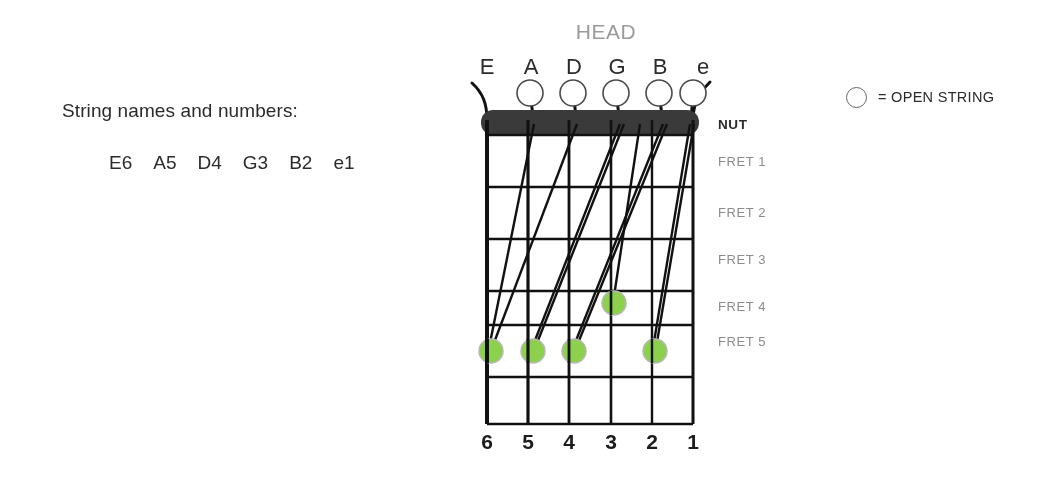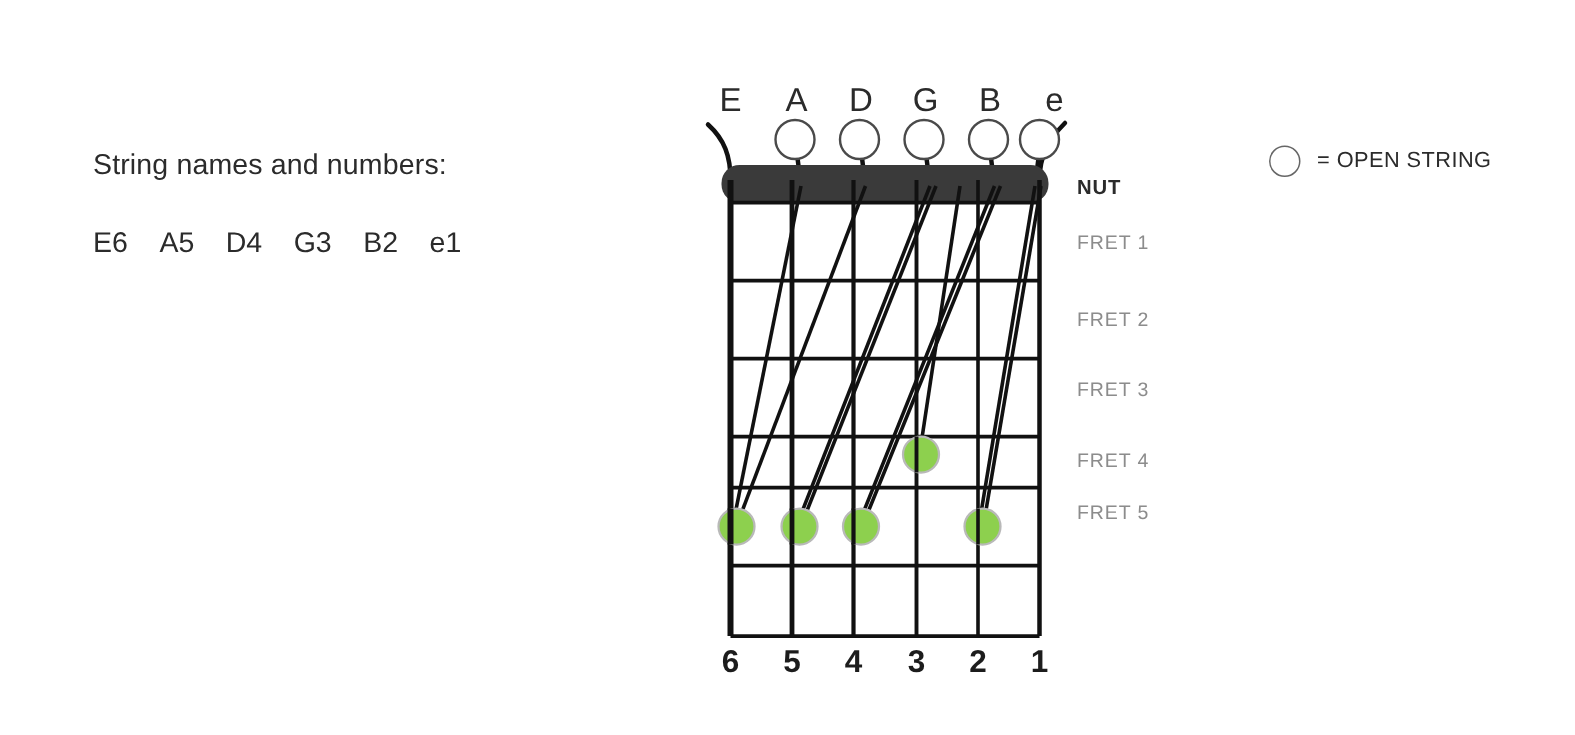--- a/index.html
+++ b/index.html
@@ -36,20 +36,21 @@
     font-size: 19px;
     color: #2b2b2b;
     letter-spacing: 0.1px;
     white-space: nowrap;
   }
   .left-strings {
     margin-top: 30px;
     font-size: 19px;
     color: #2b2b2b;
     white-space: nowrap;
+    margin-left: 47px;
   }
   .left-strings .sname {
     display: inline-block;
     margin-right: 21px;
   }
   .left-strings .sname:last-child { margin-right: 0; }
 
   
   .head-label {
     position: absolute;
@@ -128,21 +129,20 @@
     position: absolute;
     left: 846px;
     top: 82px;
     width: 200px;
   }
   .legend-row {
     display: flex;
     align-items: center;
     height: 30px;
     margin-bottom: 8px;
-    margin-top: 10px;
   }
   .legend-swatch {
     width: 21px;
     height: 21px;
     border-radius: 50%;
     box-sizing: border-box;
     flex: 0 0 auto;
   }
   .legend-swatch.open {
     background: #ffffff;
@@ -172,20 +172,21 @@
 
 <div id="stage">
 
   <div class="left-text">
     <div class="left-title">String names and numbers:</div>
     <div class="left-strings">
       <span class="sname">E6</span><span class="sname">A5</span><span class="sname">D4</span><span class="sname">G3</span><span class="sname">B2</span><span class="sname">e1</span>
     </div>
   </div>
 
+  <div class="head-label">HEAD</div>
 
   <div class="string-letters">
     <span style="left:7px">E</span>
     <span style="left:51px">A</span>
     <span style="left:94px">D</span>
     <span style="left:137px">G</span>
     <span style="left:180px">B</span>
     <span style="left:223px">e</span>
   </div>
 

